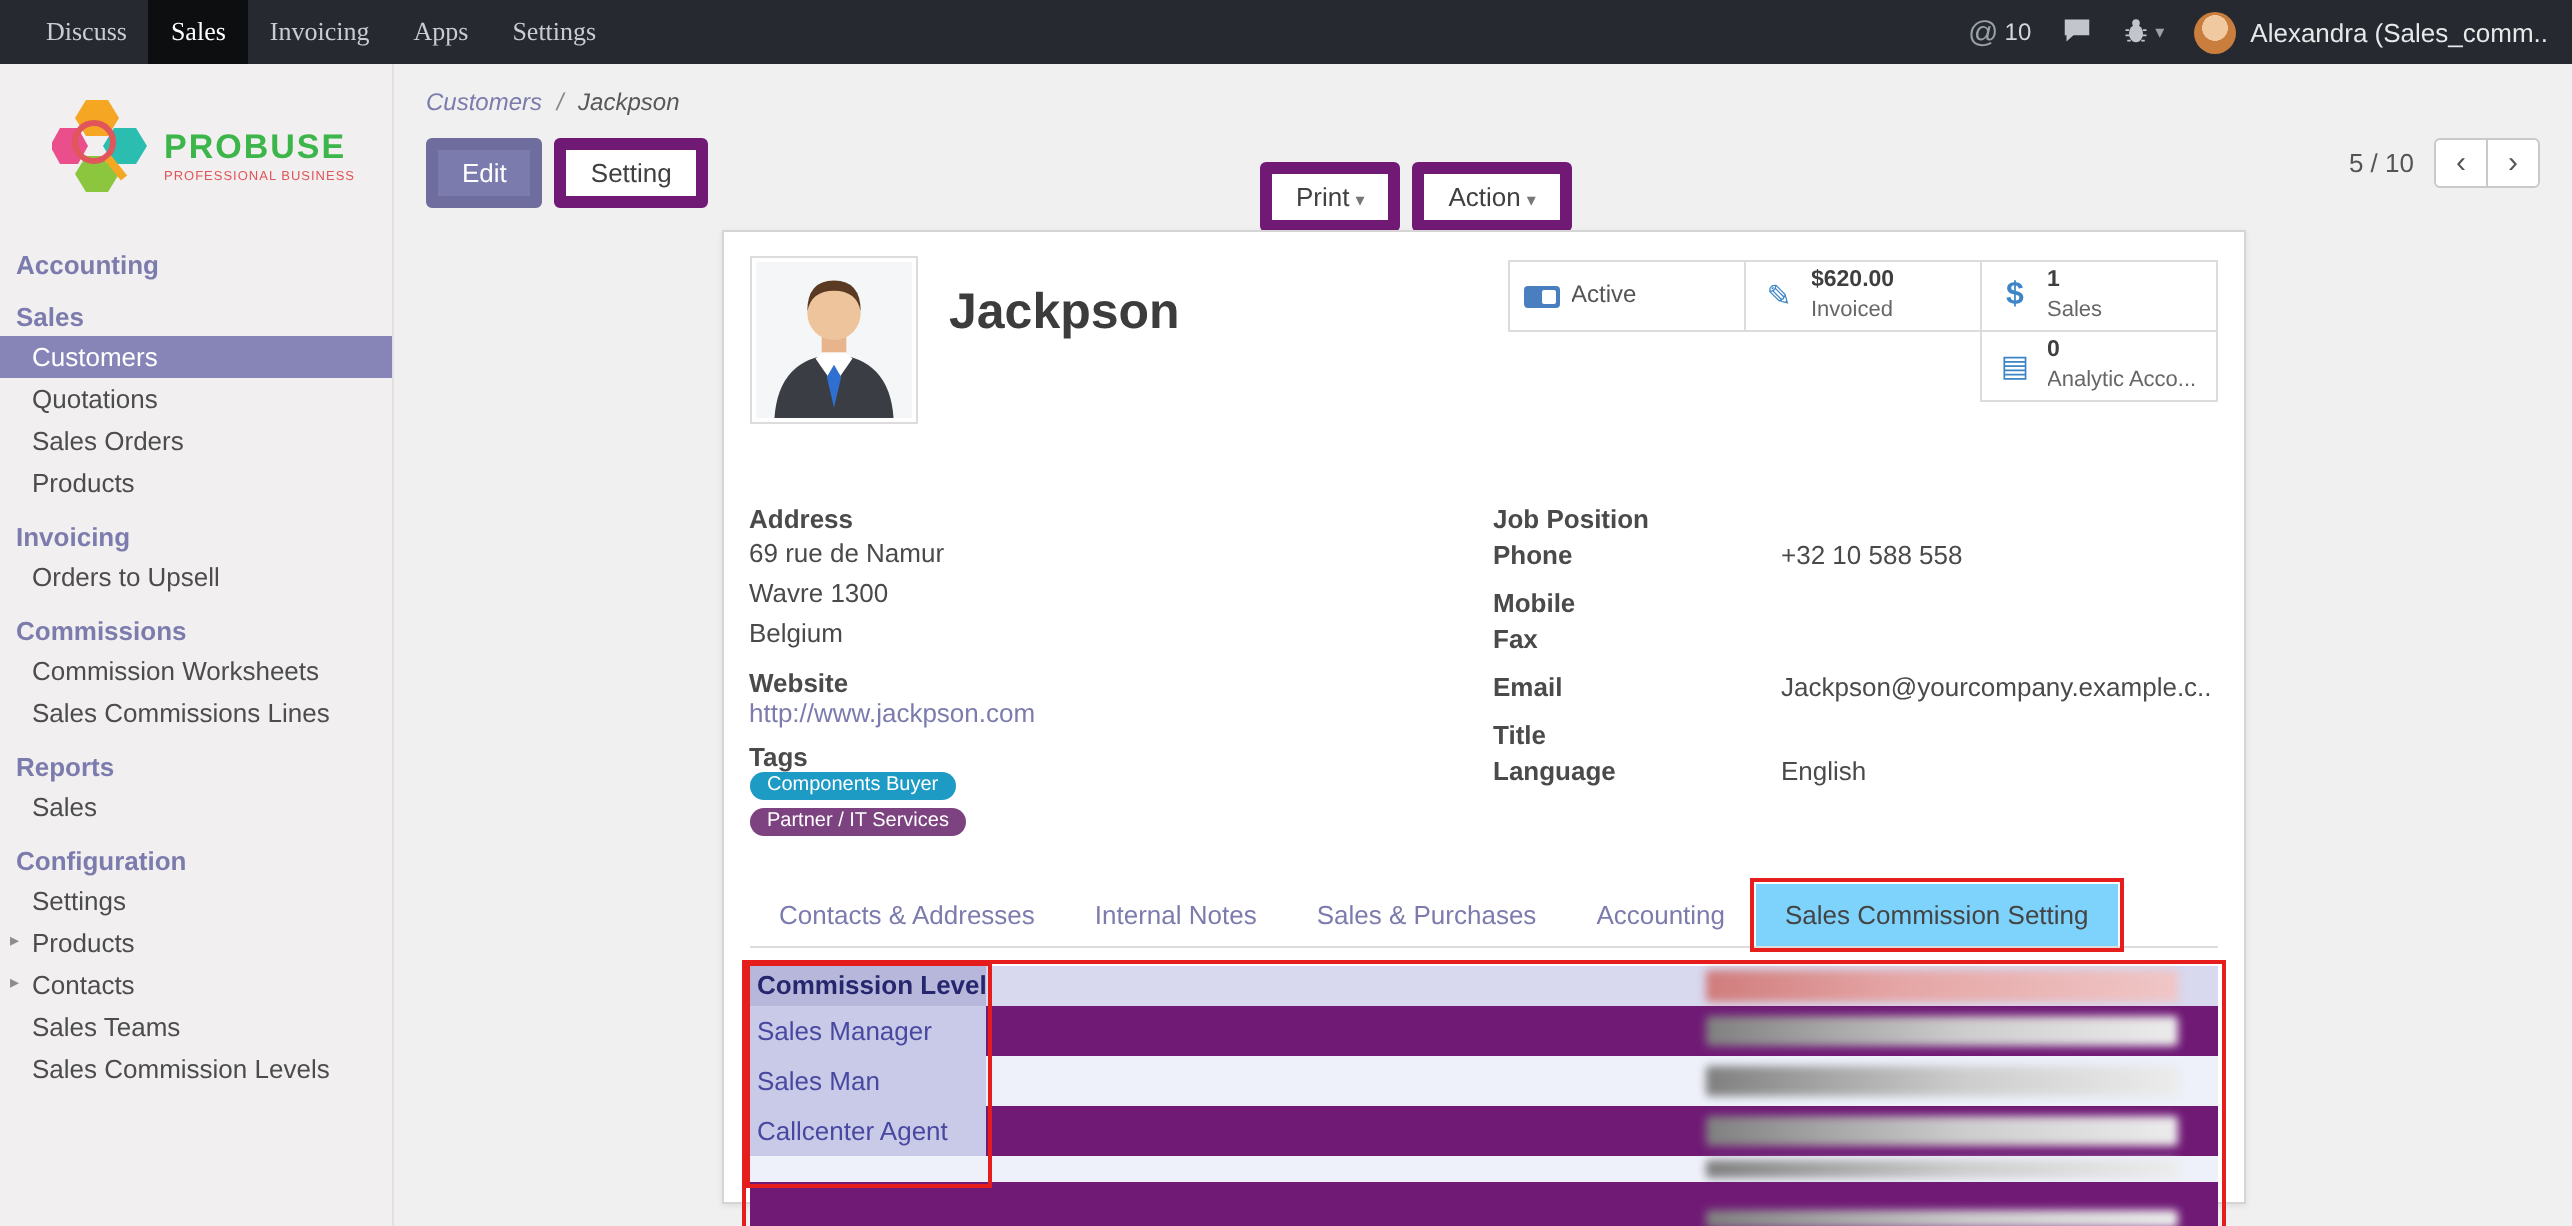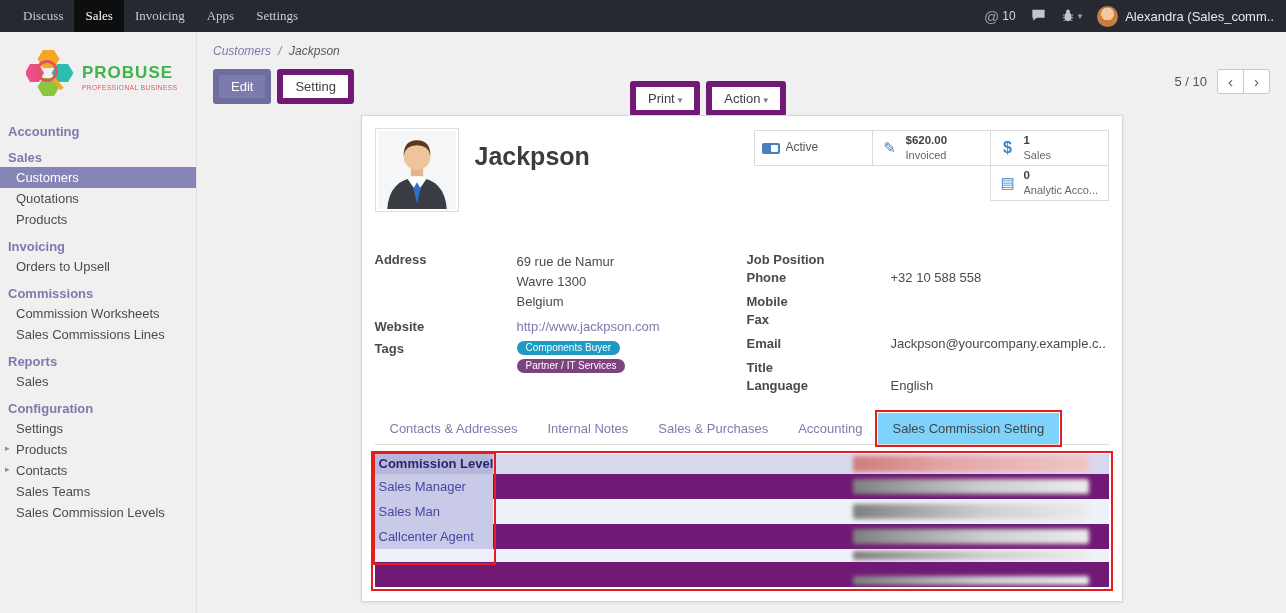--- a/index.html
+++ b/index.html
@@ -79,21 +79,21 @@
   .stat-icon.toggle::after { content:""; position:absolute; right:2px; top:2px; width:7px; height:7px;
     background:#fff; border-radius:1px; }
   .stat-icon.dollar { font-weight:bold; font-size:16px; }
   .stat-text { font-size:11px; color:#666; line-height:1.3; overflow:hidden; white-space:nowrap; }
   .stat-value { font-weight:bold; color:#3f3f3f; font-size:11.5px; }
   .stat-single { font-size:12px; color:#555; }
 
   
   .fields { display:flex; margin-top:24px; font-size:13px; }
   .fields-left { width:372px; flex:none; }
-  .field-row { display:flex; margin-bottom:7px; }
+  .field-row { display:flex; margin-bottom:7px;flex-direction:column; }
   .flabel { width:142px; flex:none; font-weight:bold; color:#4a4a4a; }
   .fvalue { color:#4a4a4a; }
   .addr-line { line-height:20px; }
   .link { color:#7c7bad; cursor:pointer; }
   .tags-row .fvalue { display:flex; flex-direction:column; gap:4px; align-items:flex-start; }
   .badge { display:inline-block; padding:1px 9px 2px; border-radius:10px; color:#fff; font-size:10px; }
   .fields-right { flex:1; }
   .rf-row { display:flex; margin-bottom:2px; }
   .rf-label { width:144px; flex:none; font-weight:bold; color:#4a4a4a; }
   .rf-value { color:#4a4a4a; min-height:16px; }
@@ -182,20 +182,21 @@
       <div class="logo-text">
         <div class="logo-title">PROBUSE</div>
         <div class="logo-sub">PROFESSIONAL BUSINESS</div>
       </div>
     </div>
     <nav class="menu">
         <div class="heading"><span>Accounting</span></div>
         <div class="heading"><span>Sales</span></div>
         <div class="item selected"><span>Customers</span></div>
         <div class="item"><span>Quotations</span></div>
+        <div class="item"><span>Sales Orders</span></div>
         <div class="item"><span>Products</span></div>
         <div class="heading"><span>Invoicing</span></div>
         <div class="item"><span>Orders to Upsell</span></div>
         <div class="heading"><span>Commissions</span></div>
         <div class="item"><span>Commission Worksheets</span></div>
         <div class="item"><span>Sales Commissions Lines</span></div>
         <div class="heading"><span>Reports</span></div>
         <div class="item"><span>Sales</span></div>
         <div class="heading"><span>Configuration</span></div>
         <div class="item"><span>Settings</span></div>

